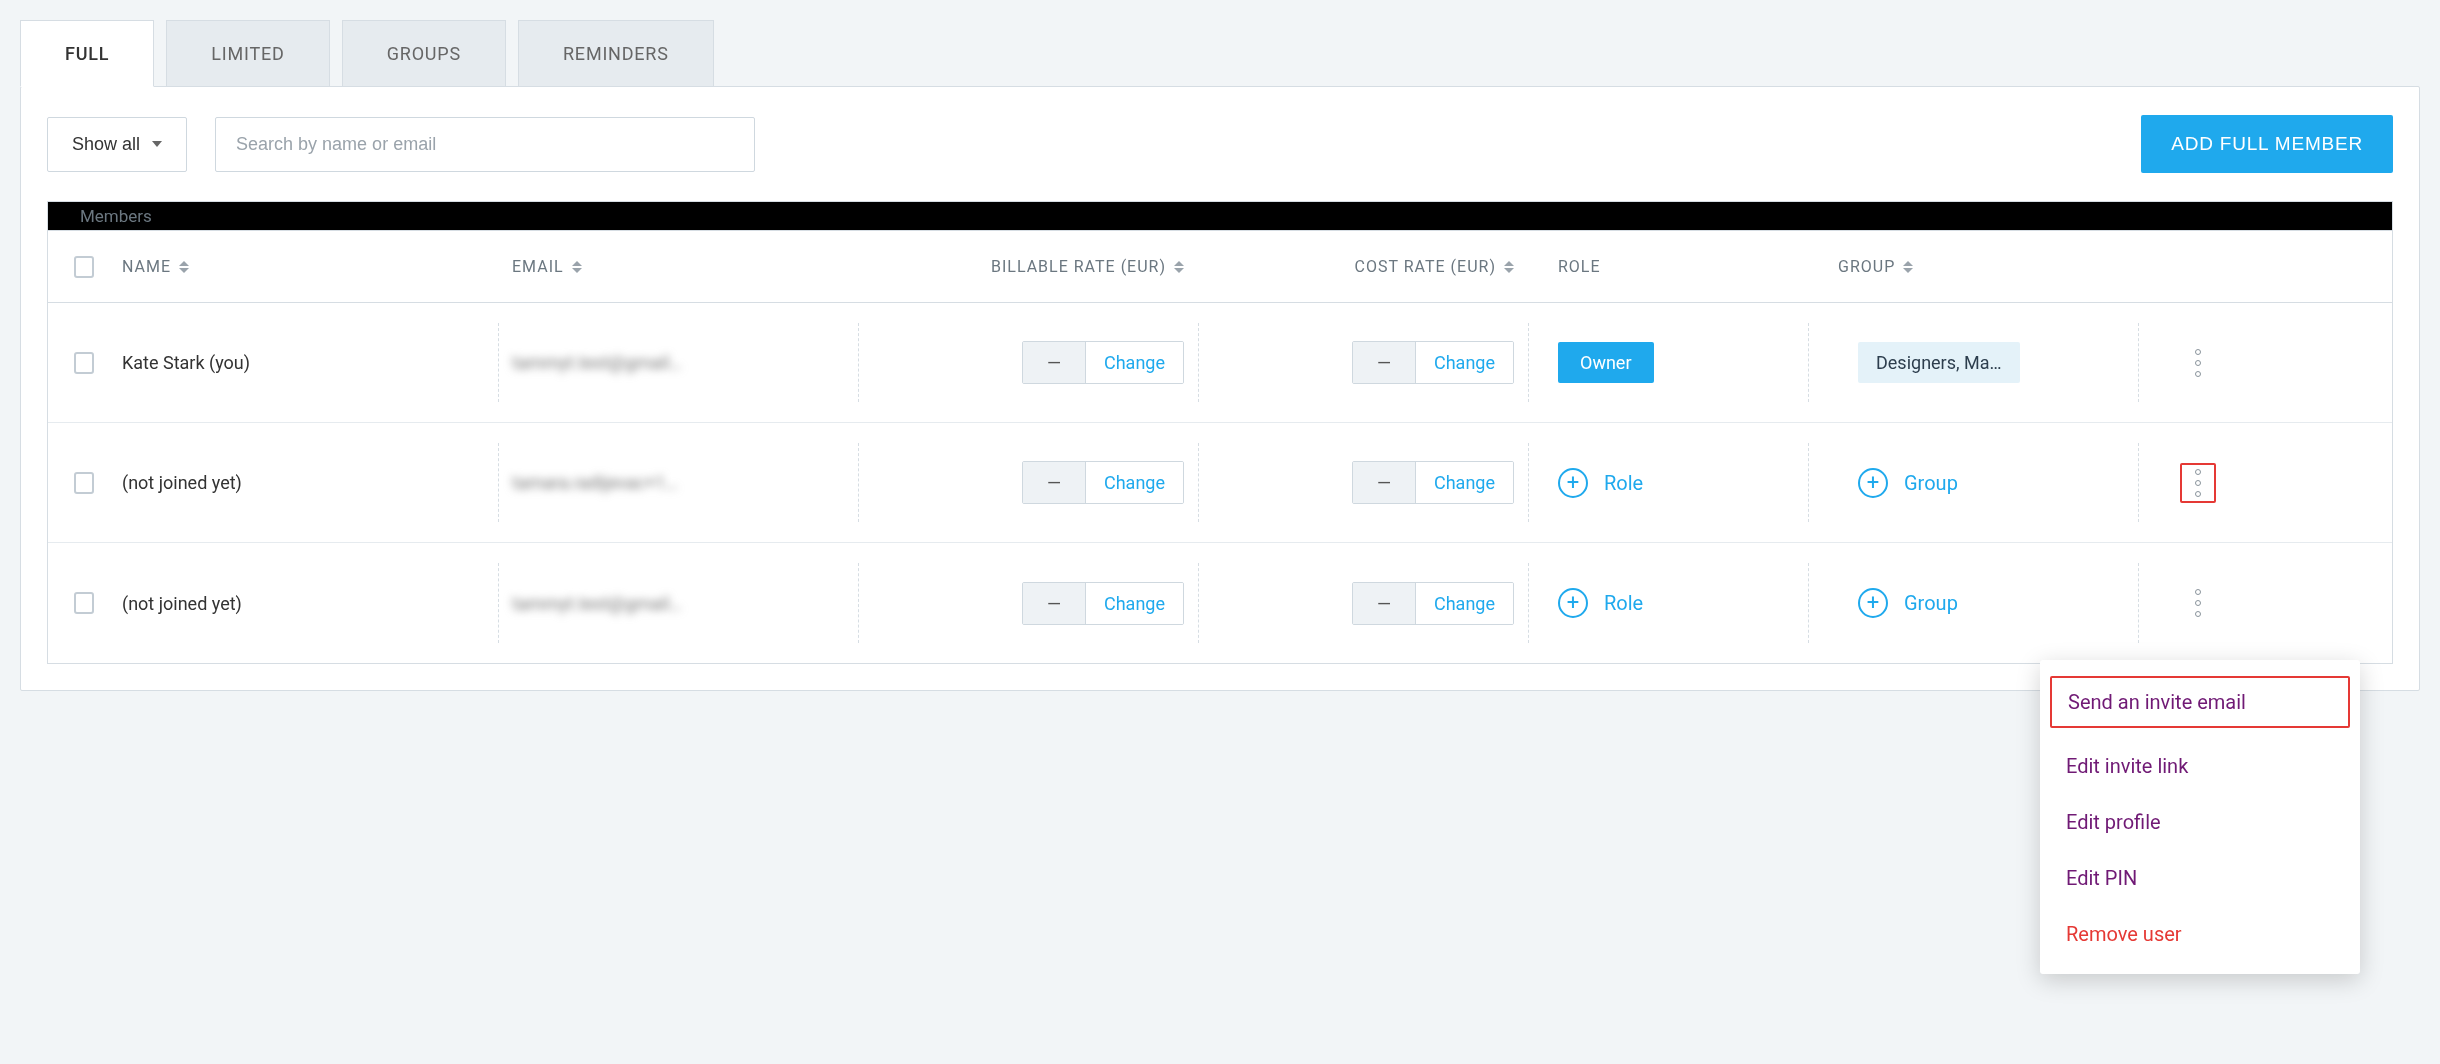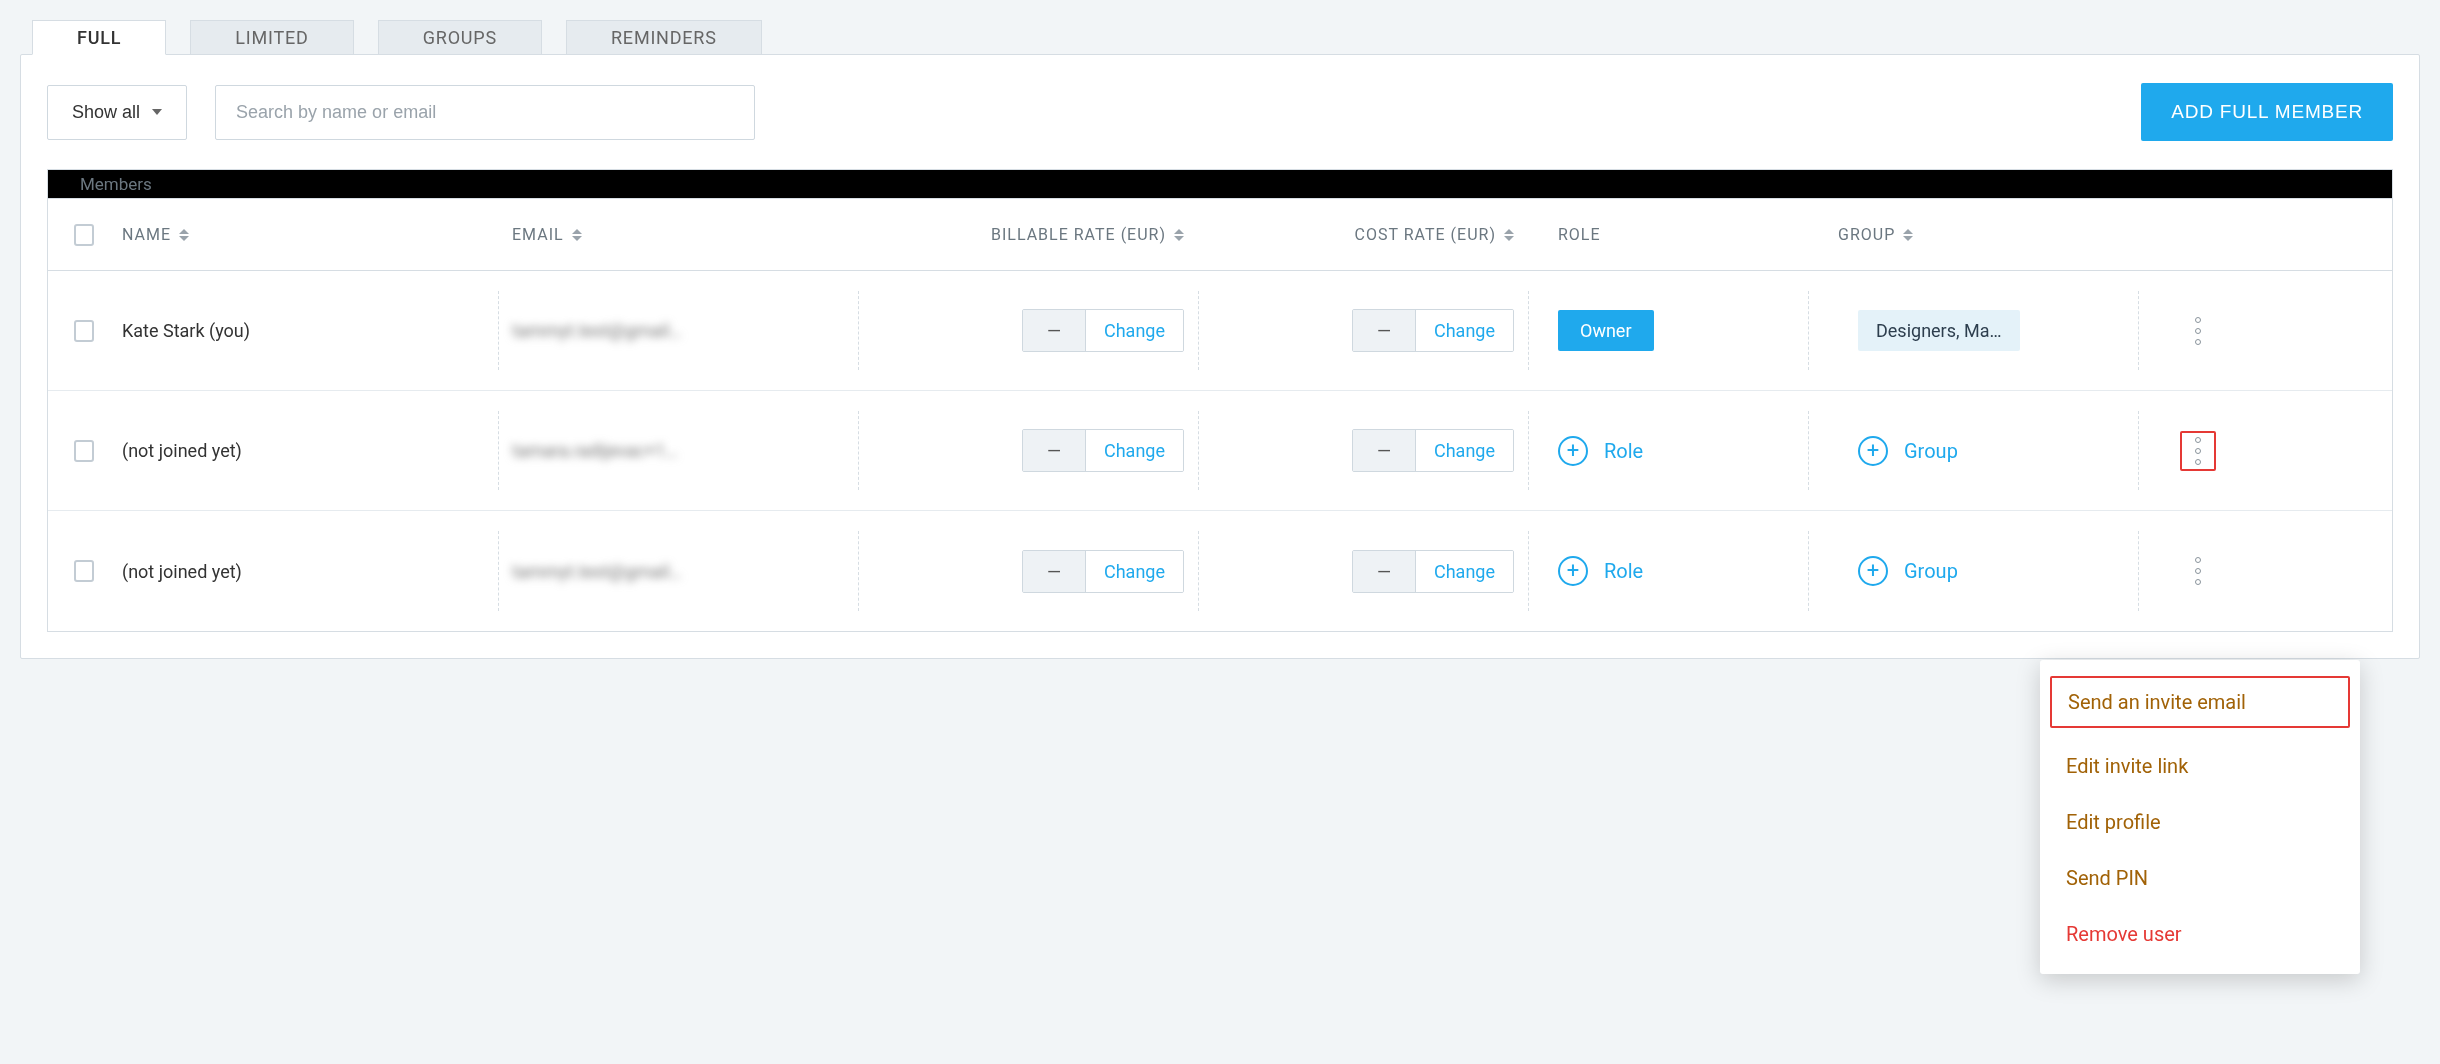--- a/index.html
+++ b/index.html
@@ -21,30 +21,29 @@
     border-radius: 2px;
     position: relative;
   }
   
   .tabs {
     display: flex;
     gap: 12px;
     margin-bottom: -1px;
   }
   .tab {
-    padding: 6px 44px;
+    padding: 22px 44px;
     font-size: 18px;
     letter-spacing: 0.8px;
     color: #666;
     background: #e6ebef;
     border: 1px solid #d6dde3;
     border-bottom: none;
     cursor: pointer;
     font-weight: 400;
-    margin-left: 12px;
   }
   .tab.active {
     background: #fff;
     color: #333;
     font-weight: 500;
     border-bottom: 1px solid #fff;
     position: relative;
     z-index: 2;
   }
   
@@ -256,21 +255,21 @@
     background: #fff;
     box-shadow: 0 6px 24px rgba(0,0,0,0.18);
     border-radius: 3px;
     width: 320px;
     padding: 12px 0;
     z-index: 50;
   }
   .menu-item {
     padding: 16px 26px;
     font-size: 20px;
-    color: #a16207;
+    color: #701a75;
     cursor: pointer;
     white-space: nowrap;
   }
   .menu-item.highlight {
     margin: 4px 10px 10px 10px;
     border: 2px solid #e53935;
     border-radius: 2px;
     padding: 12px 16px;
   }
   .menu-item.danger { color: #e53935; }
@@ -457,17 +456,17 @@
         </div>
       </div>
 
     </div>
   </div>
 
   <div class="menu" style="left:2040px; top:660px;">
     <div class="menu-item highlight">Send an invite email</div>
     <div class="menu-item">Edit invite link</div>
     <div class="menu-item">Edit profile</div>
-    <div class="menu-item">Send PIN</div>
+    <div class="menu-item">Edit PIN</div>
     <div class="menu-item danger">Remove user</div>
   </div>
 
 </div>
 
 </body></html>

